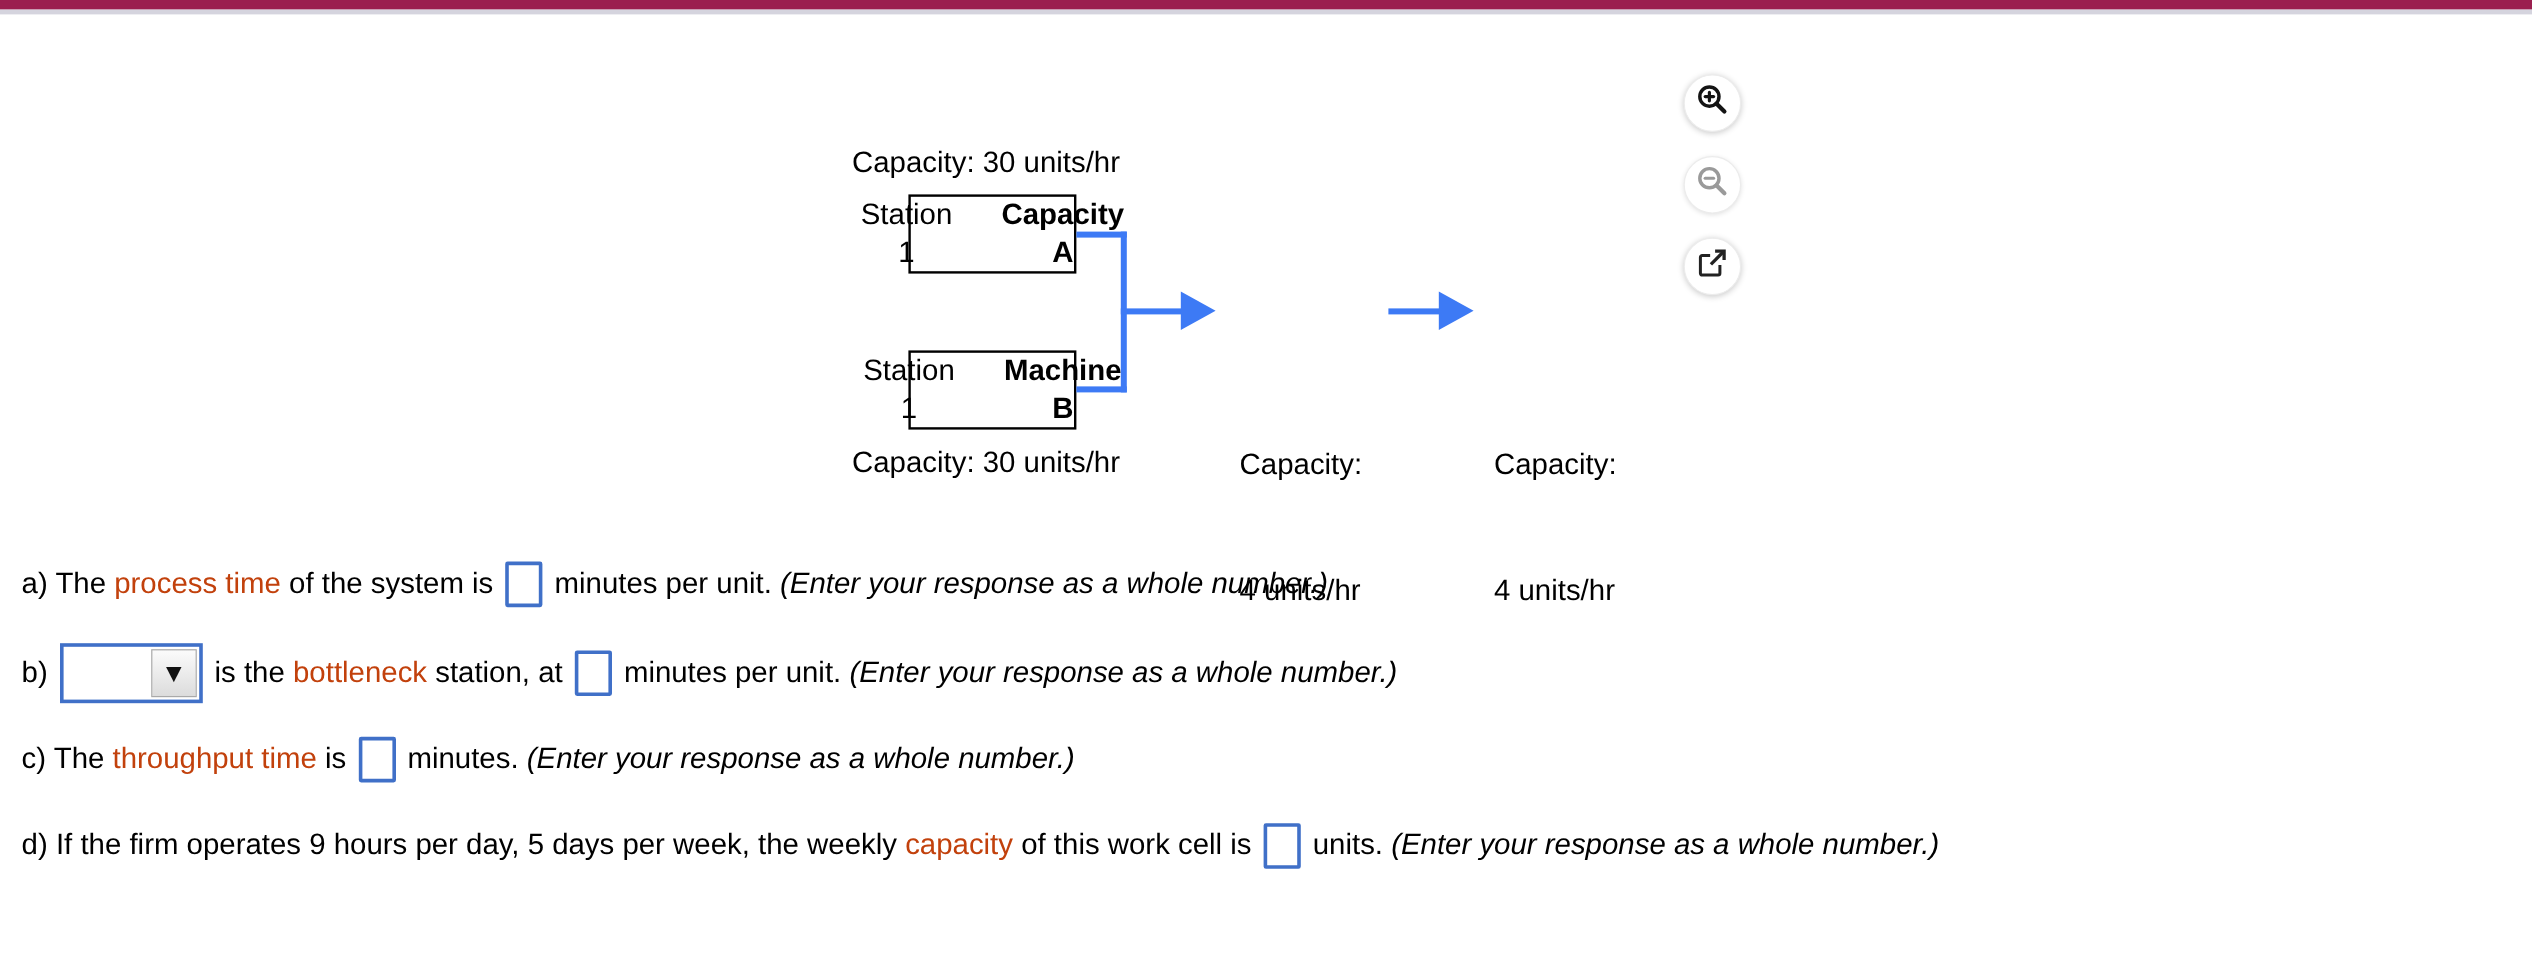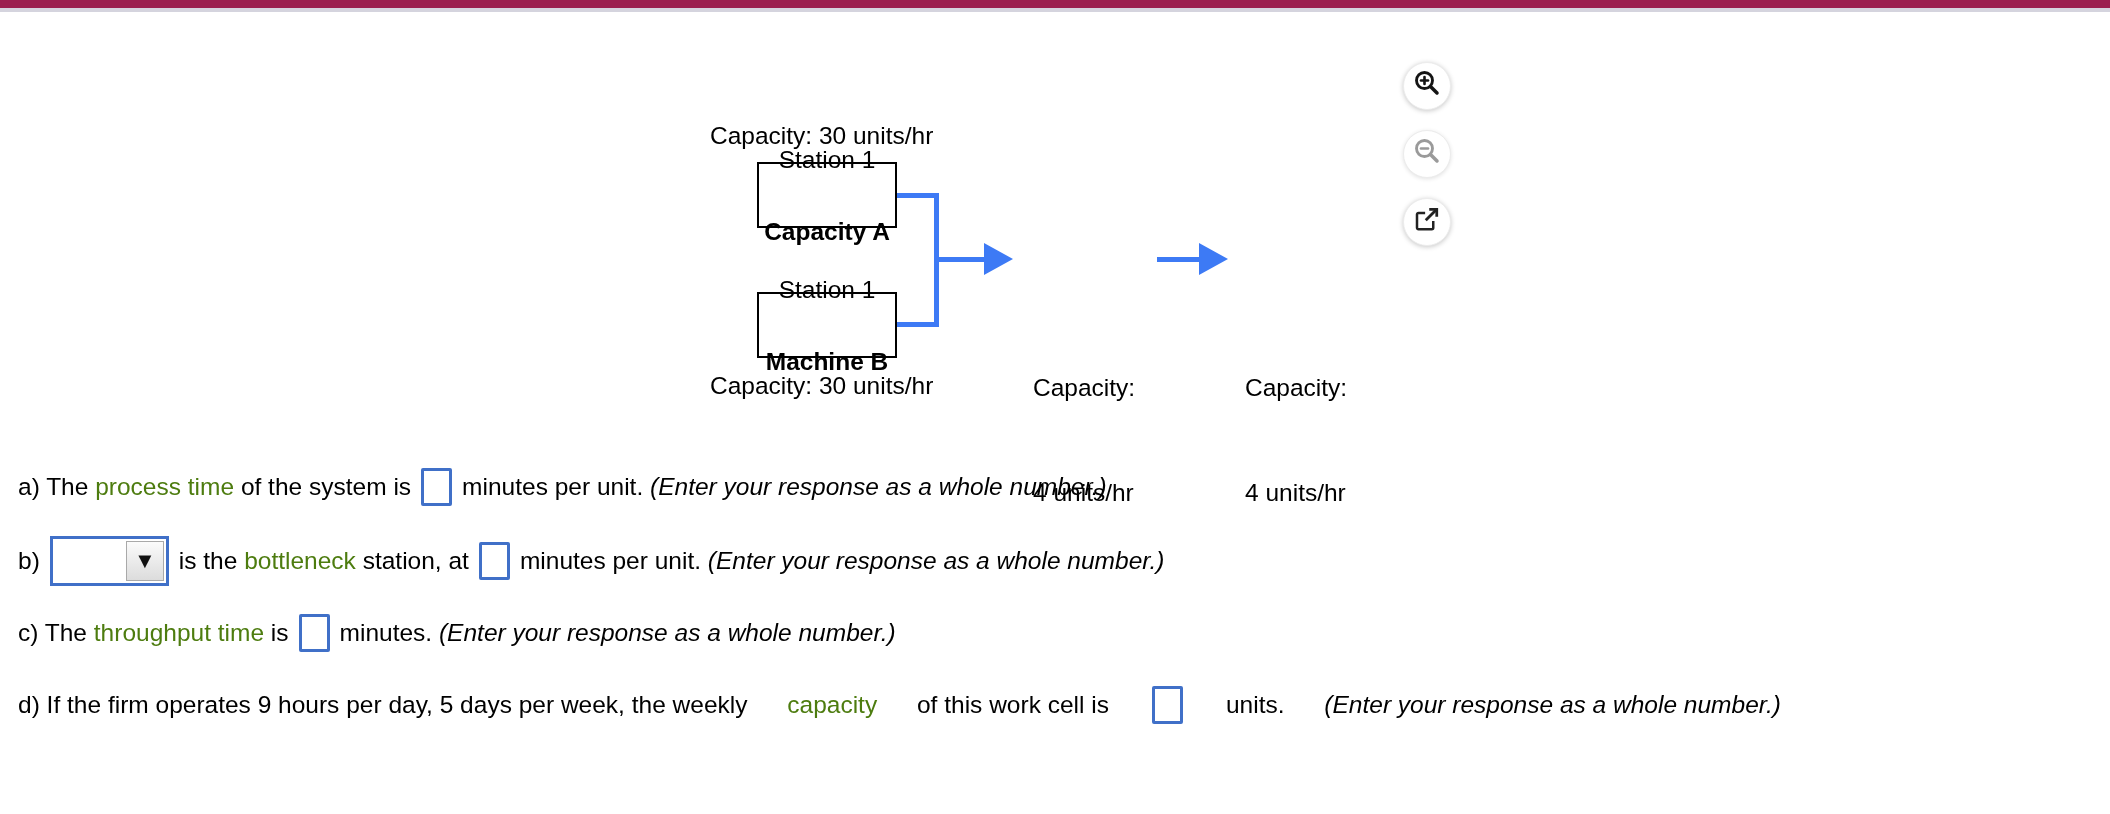--- a/index.html
+++ b/index.html
@@ -28,21 +28,21 @@
     position: absolute; left: 18px; top: 24px;
     width: 2080px; line-height: 34px;
   }
   
   .diagram { position: absolute; left: 0; top: 0; width: 100%; height: 100%; }
   .dlabel { position: absolute; line-height: 30px; white-space: pre; }
   .dbox {
     position: absolute;
     border: 2.5px solid #000;
     background: #fff;
-    display: flex; flex-direction: column;
+    display: flex; 
     align-items: center; justify-content: center;
     text-align: center; line-height: 31px; gap: 41px;
   }
   .dbox .bold { font-weight: bold; }
   .cap-top    { left: 710px; top: 121px; }
   .cap-bottom { left: 710px; top: 371px; }
   .box-a { left: 757px;  top: 162px; width: 140px; height: 66px; }
   .box-b { left: 757px;  top: 292px; width: 140px; height: 66px; }
   .box-s2 { left: 1013px; top: 228px; width: 144px; height: 64px; }
   .box-s3 { left: 1226px; top: 228px; width: 144px; height: 64px; }
@@ -79,22 +79,22 @@
   
   .qrow {
     position: absolute; left: 18px;
     display: flex; align-items: center;
     white-space: pre;
   }
   .qrow span { white-space: pre; }
   .row-a { top: 464px; height: 46px; }
   .row-b { top: 533px; height: 56px; }
   .row-c { top: 610px; height: 46px; }
-  .row-d { top: 682px; height: 46px; gap: 33px; }
-  .term { color: #4d7c0f; }
+  .row-d { top: 682px; height: 46px; }
+  .term { color: #c2410c; }
   .note { font-style: italic; }
   .ansbox {
     width: 31px; height: 38px;
     border: 3px solid #4070C8;
     border-radius: 2px;
     margin: 0 10px;
     font-family: "Liberation Sans", sans-serif;
     font-size: 24px; text-align: center;
     outline: none; background: #fff;
   }

